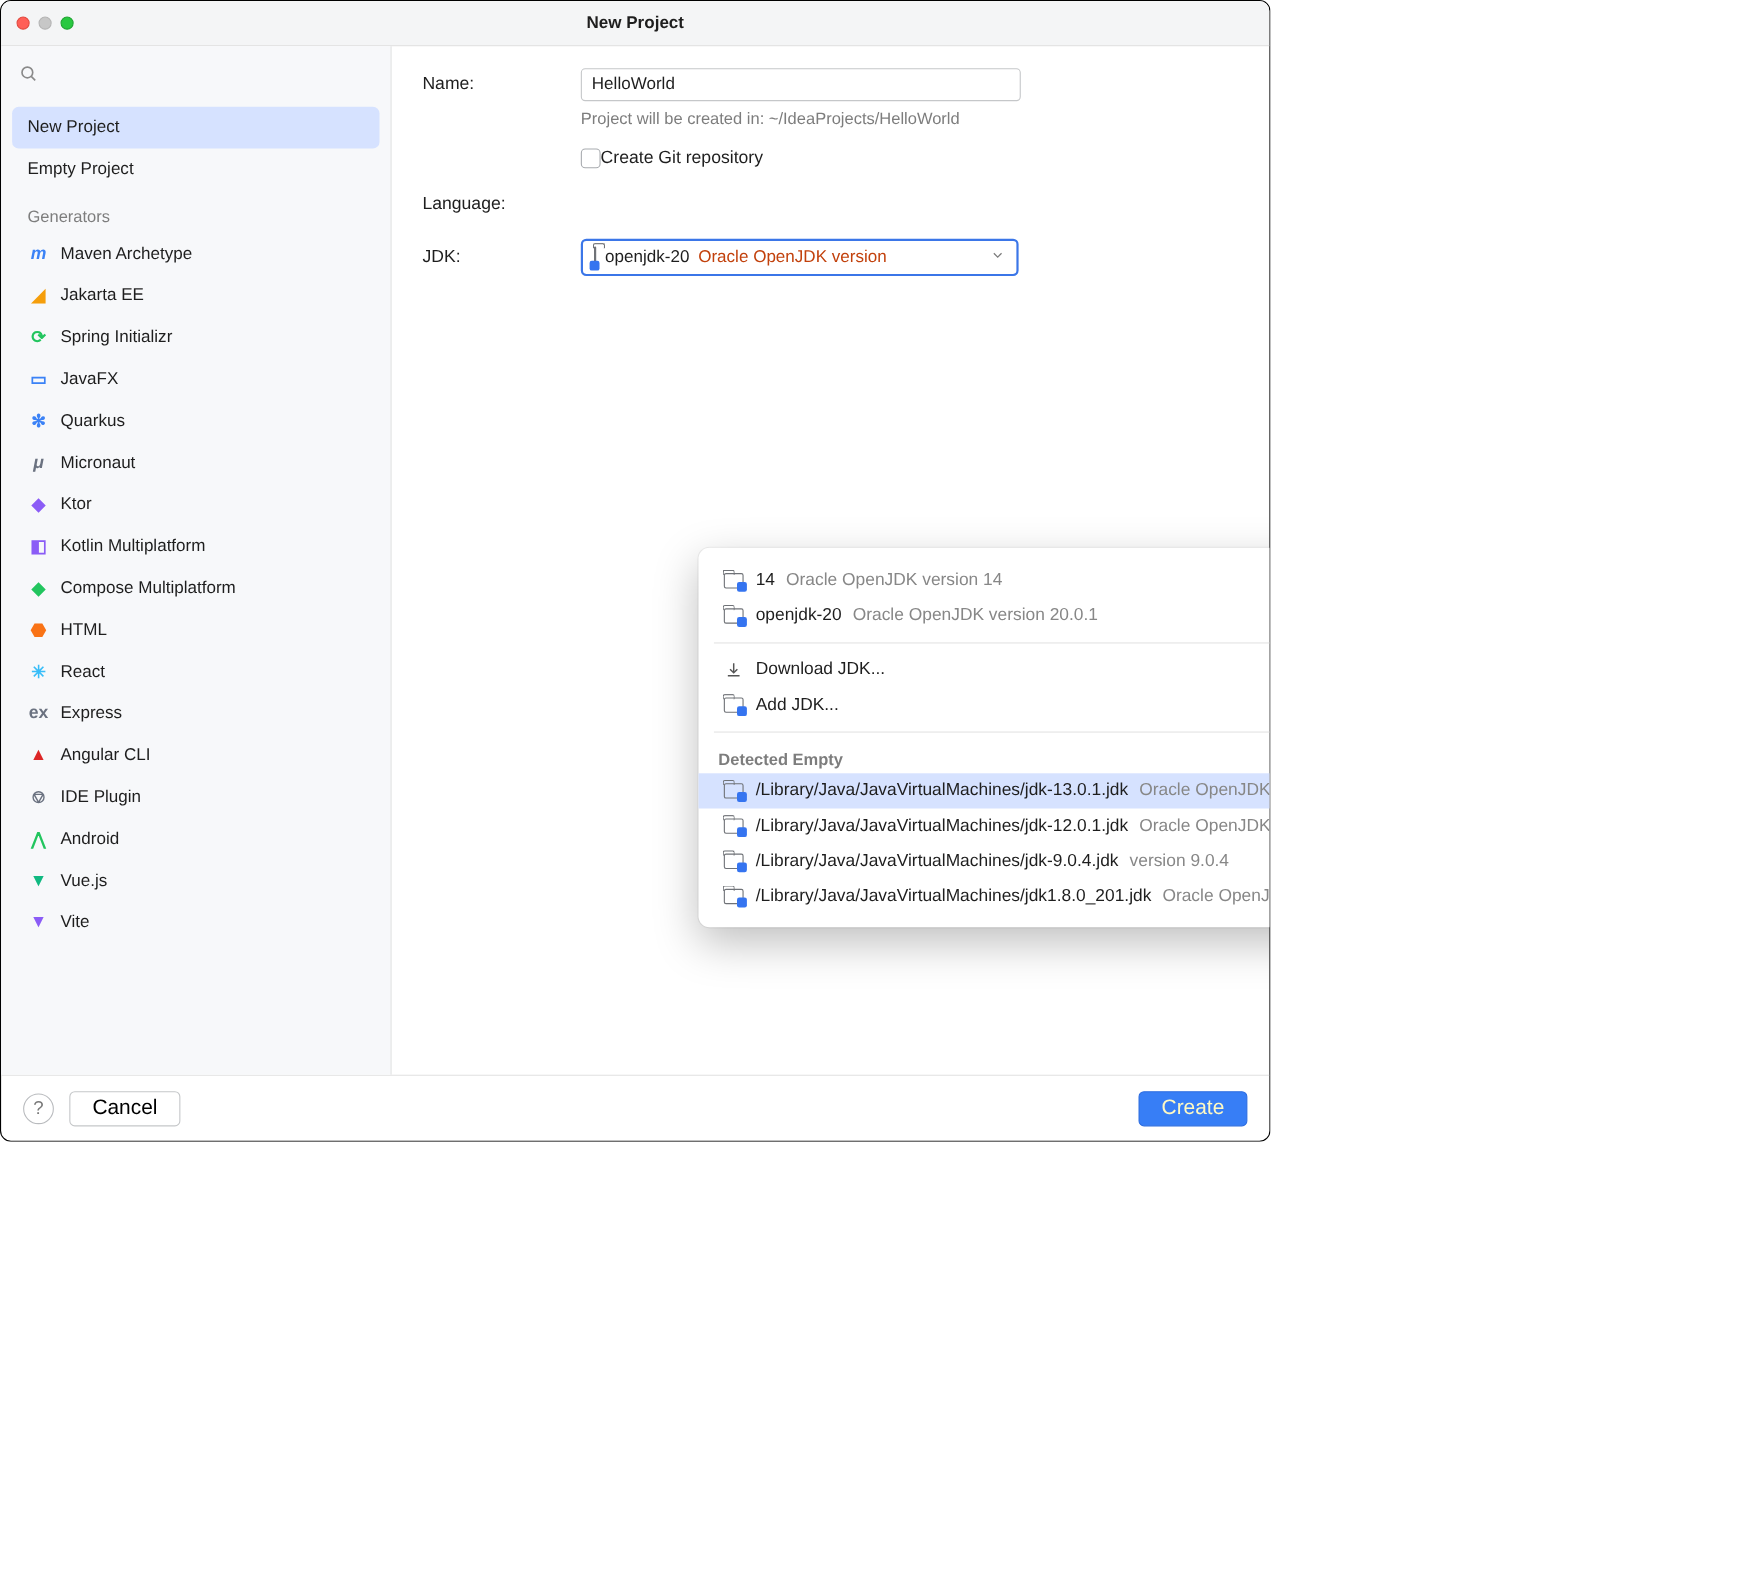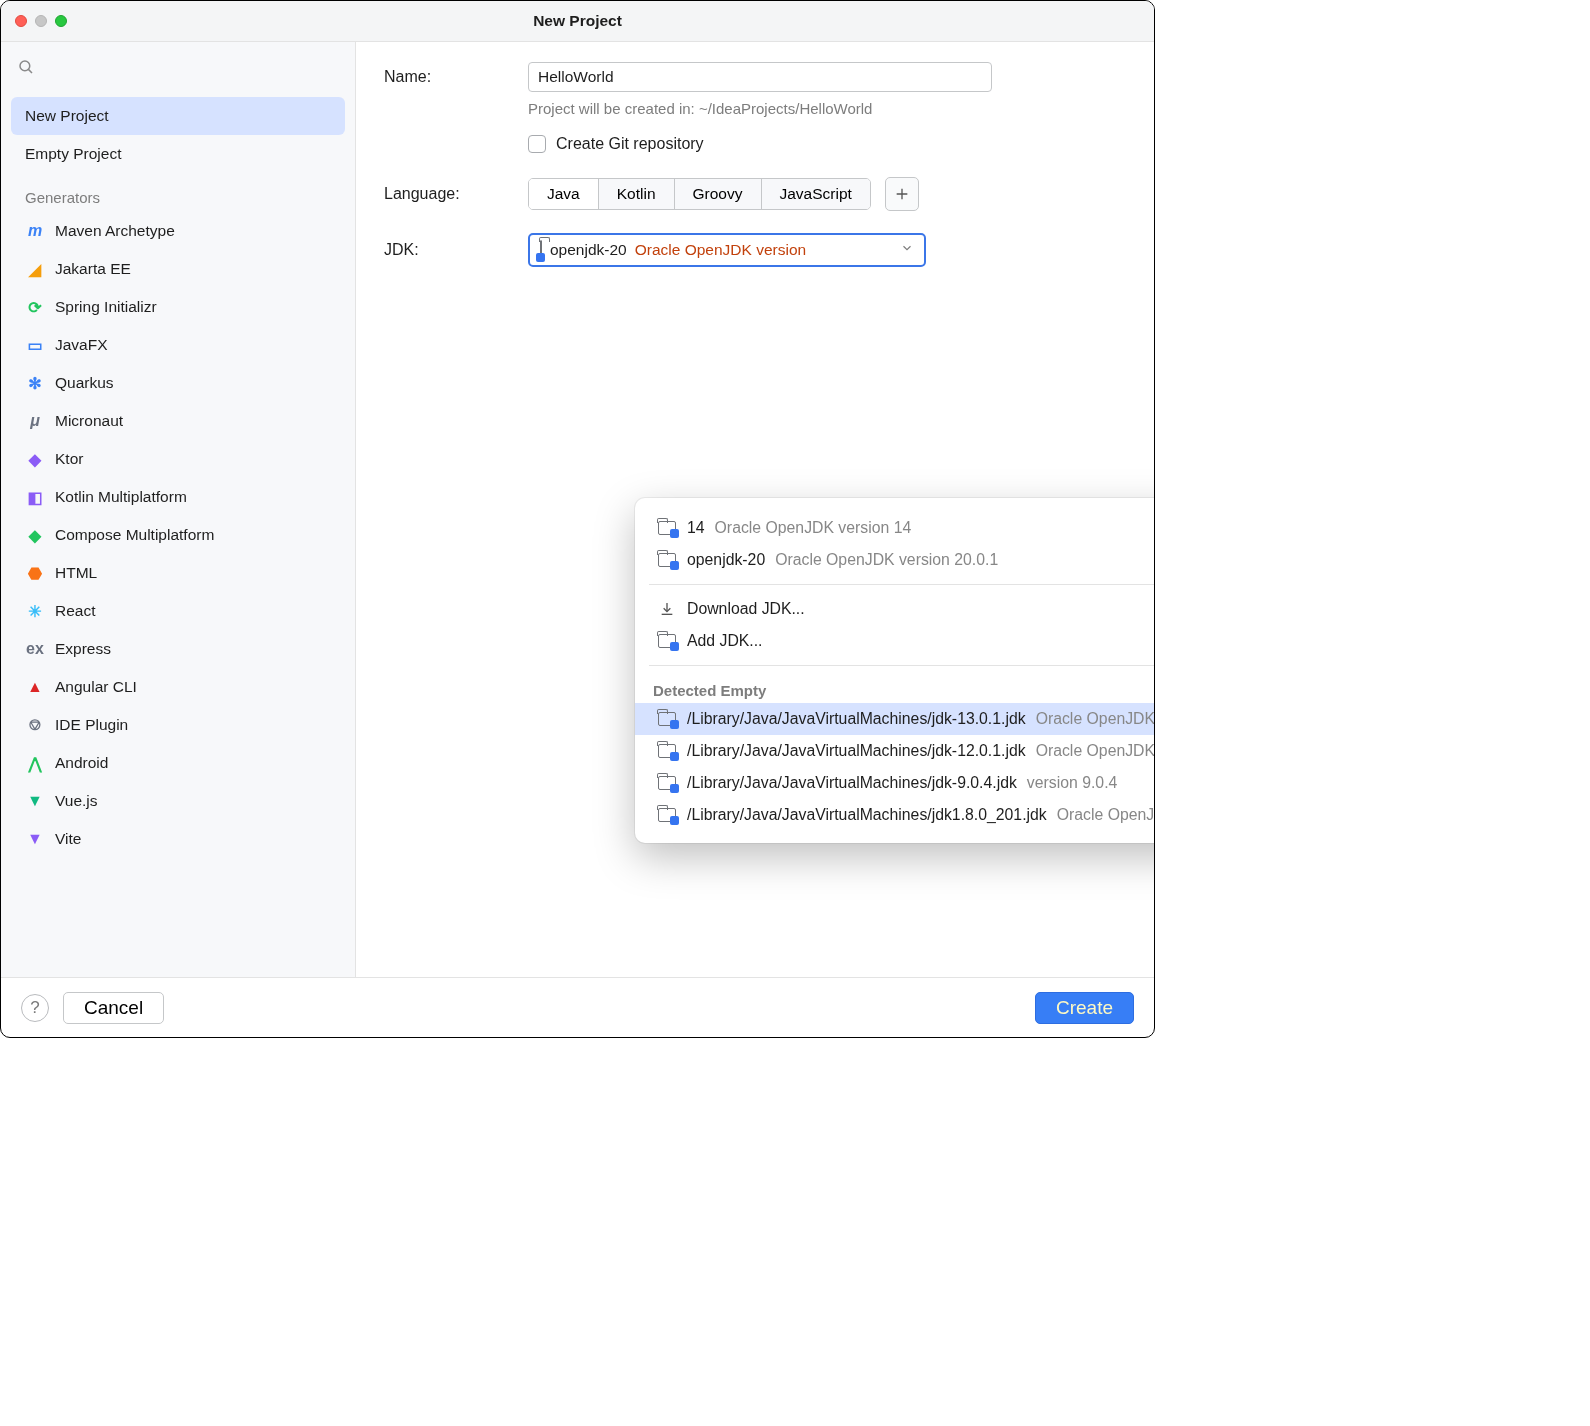--- a/index.html
+++ b/index.html
@@ -69,24 +69,24 @@
   }
   
   .main{flex:1; padding:20px 28px; position:relative;}
   .form-row{display:flex; align-items:center; margin-bottom:22px;}
   .form-row .lbl{width:144px; font-size:16px;}
   .text-input{
     height:30px; border:1px solid #c5c7c9; border-radius:4px;
     padding:0 9px; font-size:15.5px; background:#fff;
     display:flex; align-items:center; gap:8px;
   }
-  .text-input.w-name{width:464px;}
+  .text-input.w-name{width:400px;}
   .text-input.w-loc{width:598px; justify-content:space-between;}
   .hint{font-size:15px; color:#7d7d7d; margin:-14px 0 18px 144px;}
-  .checkbox-row{display:flex; align-items:center; gap:10px; margin-bottom:24px; margin-left:144px;}
+  .checkbox-row{display:flex; align-items:center; margin-bottom:24px; margin-left:144px;}
   .chk{
     width:18px;height:18px;border:1.5px solid #a8abaf;border-radius:4px;background:#fff;
   }
   .seg-group{display:flex; gap:14px; align-items:center;}
   .seg{
     display:flex; border:1px solid #c5c7c9; border-radius:5px; overflow:hidden;
   }
   .seg button{
     border:none; background:#f7f8fa; padding:6px 18px; font-size:15.5px;
     border-right:1px solid #c5c7c9; cursor:default;
@@ -266,34 +266,20 @@
 
       <div class="hint">Project will be created in: ~/IdeaProjects/HelloWorld</div>
 
       <div class="checkbox-row">
         <div class="chk"></div>
         <span>Create Git repository</span>
       </div>
 
       <div class="form-row">
         <div class="lbl">Language:</div>
-        <div class="seg-group">
-          <div class="seg" id="lang-seg">
-              <button class="active">Java</button>
-              <button>Kotlin</button>
-              <button>Groovy</button>
-              <button>JavaScript</button>
-            </div>
-          <div class="plus-btn">
-            <svg width="16" height="16" viewBox="0 0 24 24" stroke="#555" stroke-width="2">
-                <line x1="12" y1="4" x2="12" y2="20"></line>
-                <line x1="4" y1="12" x2="20" y2="12"></line>
-              </svg>
-          </div>
-        </div>
       </div>
 
 
       <div class="form-row">
         <div class="lbl">JDK:</div>
         <div class="combo">
           <span class="icn"><span class="jdk-icon-folder"></span></span>
           <span>openjdk-20</span>
           <span class="muted">Oracle OpenJDK version</span>
           <span class="arrow">

